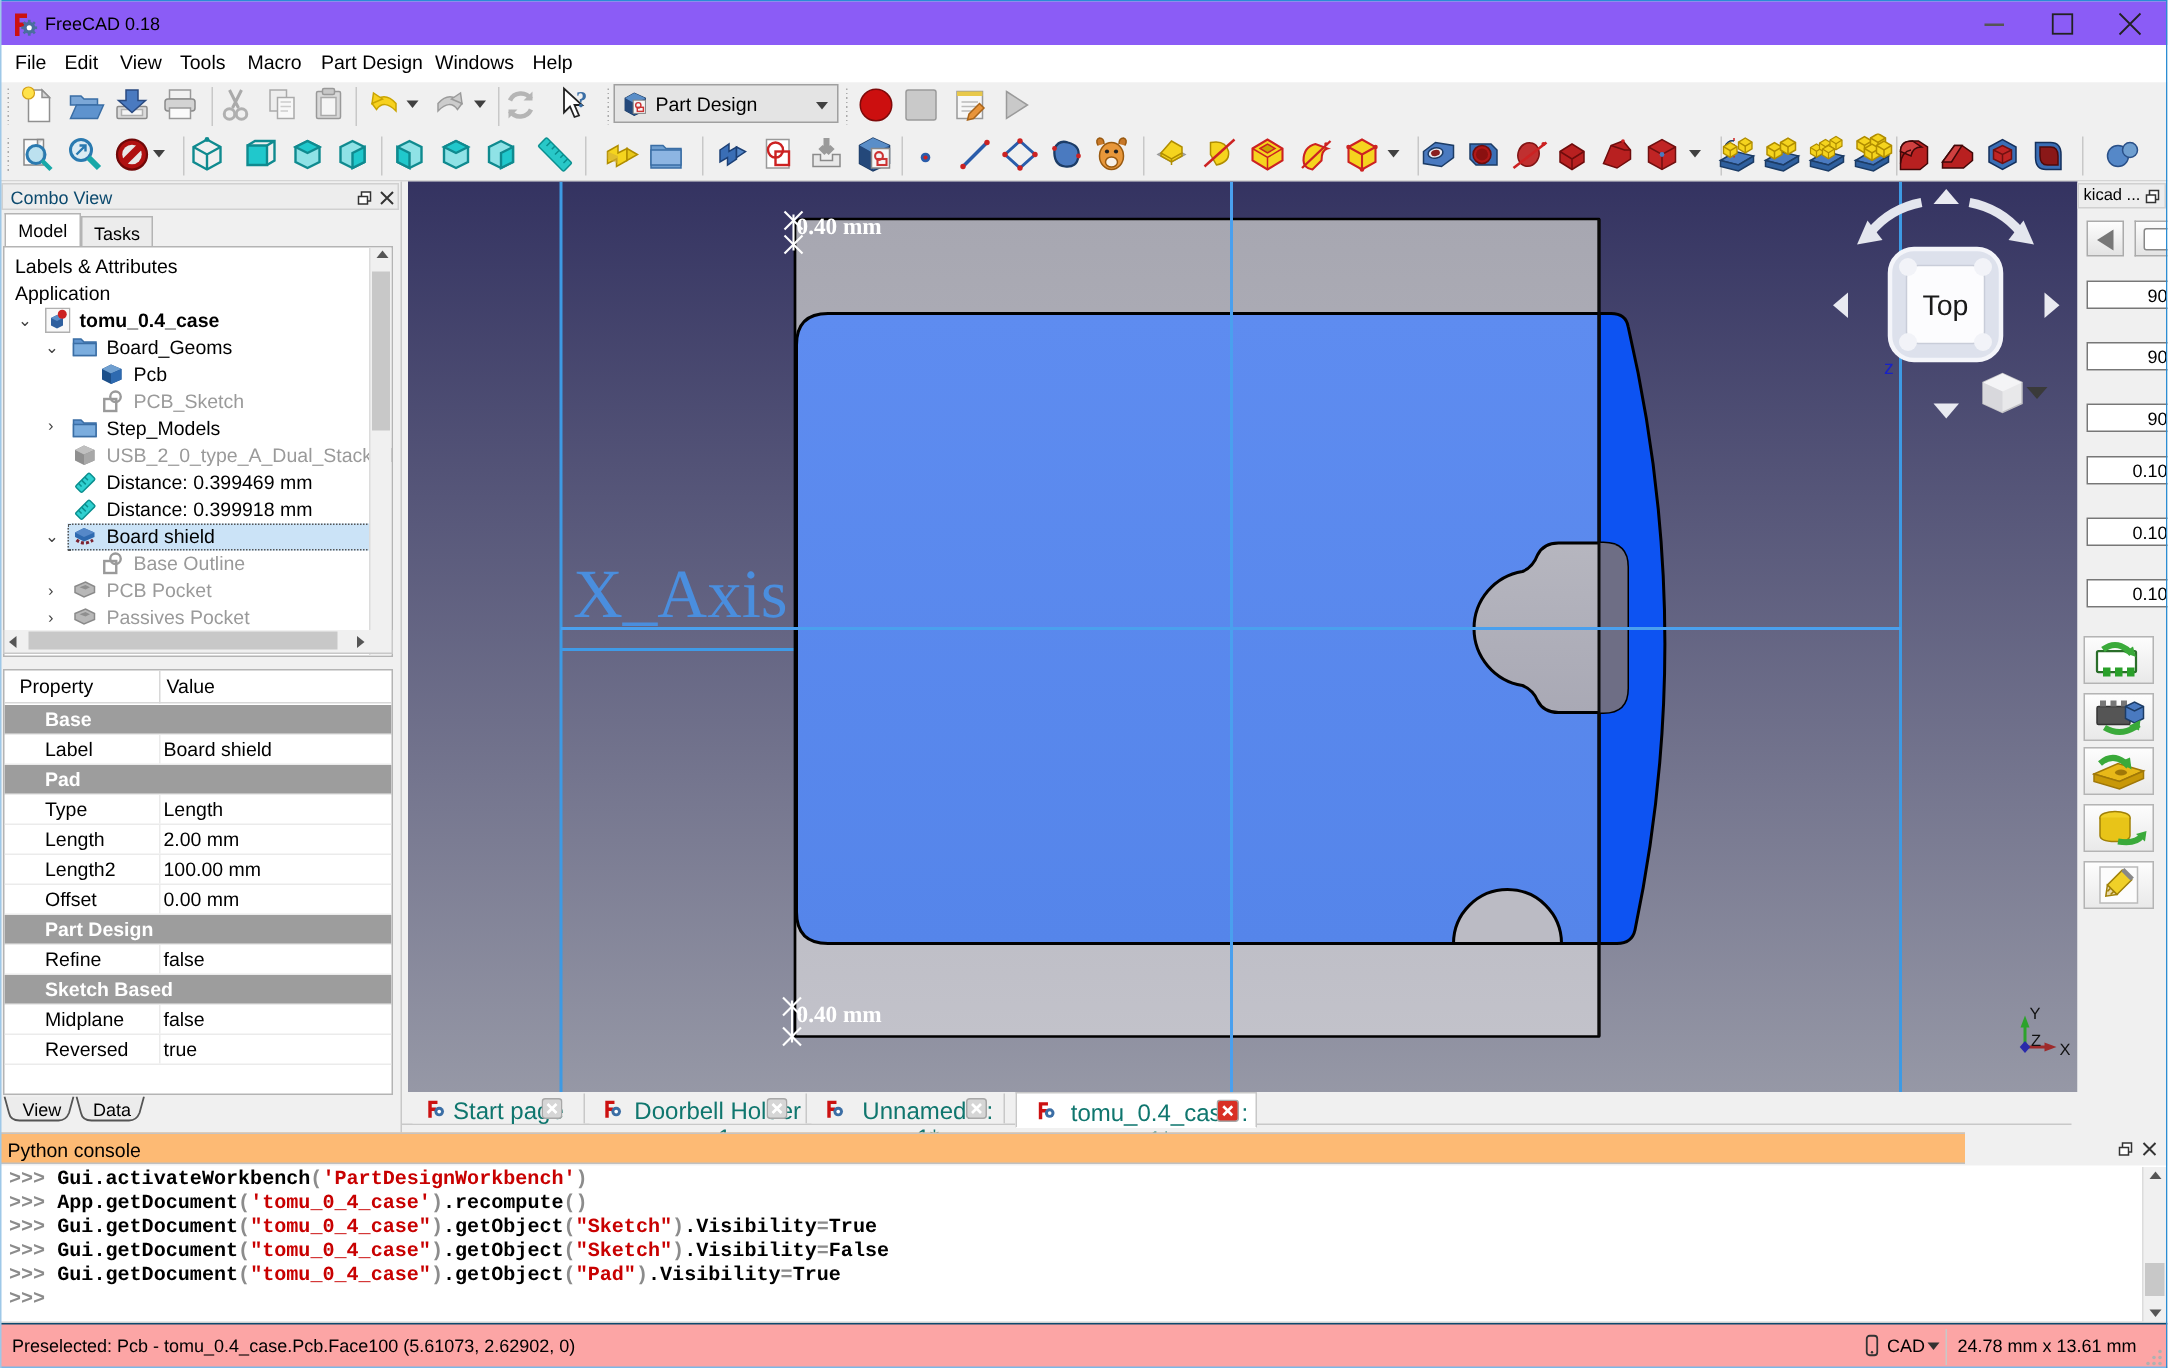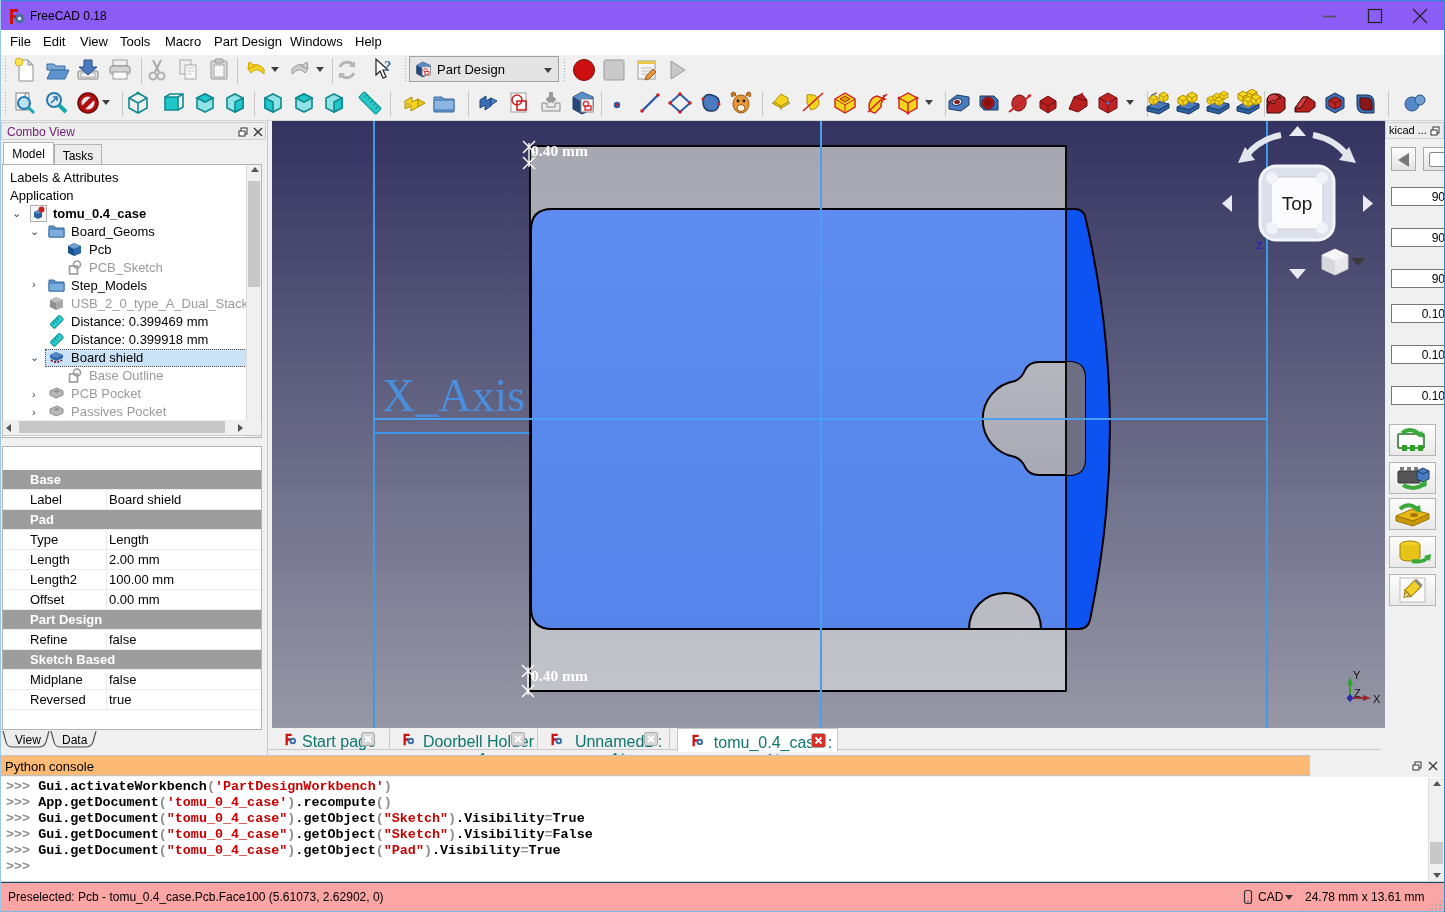--- a/index.html
+++ b/index.html
@@ -23,21 +23,21 @@
   background-image:repeating-linear-gradient(to bottom,#aaa 0 1px,transparent 1px 3px);
   background-size:1px 100%; background-repeat:no-repeat; background-position:1px 0; }
 .tsep { position:absolute; top:3px; width:1px; height:26px; background:#c8c8c8; }
 .ticon { position:absolute; top:2px; width:28px; height:28px; }
 .ticon svg { width:28px; height:28px; }
 .caret { position:absolute; top:12px; width:0; height:0; border-left:4px solid transparent; border-right:4px solid transparent; border-top:5px solid #404040; }
 
 
 #leftdock { left:0; top:121px; width:268px; height:634px; background:#f0f0f0; border-right:1px solid #c8c8c8; }
 #cv-header { left:1px; top:1px; width:265px; height:18px; background:#ededed; border:1px solid #d0d0d0; }
-#cv-title { left:5px; top:2px; font-size:12px; color:#701a75; }
+#cv-title { left:5px; top:2px; font-size:12px; color:#0c4a6e; }
 .tabtop { position:absolute; top:21px; height:22px; font-size:12px; text-align:center; padding-top:4px; }
 #tree-box { left:2px; top:43px; width:260px; height:274px; background:#ffffff; border:1px solid #b4b4b4; overflow:hidden; }
 .trow { position:absolute; left:0; height:18px; width:100%; font-size:13px; white-space:nowrap; }
 .trow span.txt { position:absolute; top:1px; }
 .trow svg { position:absolute; top:0px; }
 .gray { color:#9a9a9a; }
 .chev { position:absolute; top:2px; font-size:11px; color:#444; }
 #prop-box { left:2px; top:325px; width:260px; height:284px; background:#ffffff; border:1px solid #b4b4b4; overflow:hidden; }
 .prow { position:absolute; left:0; width:100%; height:20px; border-bottom:1px solid #ebebeb; font-size:13px; }
 .pgroup { background:#9d9d9d; color:#ffffff; font-weight:bold; }
@@ -627,20 +627,25 @@
       <div style="position:absolute;bottom:2px;left:4px;width:0;height:0;border-left:4px solid transparent;border-right:4px solid transparent;border-top:5px solid #555"></div>
     </div>
   </div>
 
   <div class="abs" style="left:2px;top:299px;width:260px;height:16px;background:#f0f0f0;border:1px solid #c8c8c8;border-top:none">
     <div style="position:absolute;left:3px;top:4px;width:0;height:0;border-top:4px solid transparent;border-bottom:4px solid transparent;border-right:5px solid #555"></div>
     <div style="position:absolute;left:16px;top:1px;width:206px;height:12px;background:#c8c8c8"></div>
     <div style="position:absolute;right:18px;top:4px;width:0;height:0;border-top:4px solid transparent;border-bottom:4px solid transparent;border-left:5px solid #555"></div>
   </div>
   <div class="abs" id="prop-box">
+    <div style="position:absolute;left:0;top:0;width:100%;height:22px;border-bottom:1px solid #d8d8d8">
+      <span style="position:absolute;left:10px;top:3px;font-size:13px">Property</span>
+      <span style="position:absolute;left:108px;top:3px;font-size:13px">Value</span>
+      <div style="position:absolute;left:103px;top:0;width:1px;height:22px;background:#d8d8d8"></div>
+    </div>
     <div class="prow pgroup" style="top:23px">
         <span class="pname">Base</span>
       </div>
     <div class="prow" style="top:43px">
         <span class="pname">Label</span>
         <span class="pval">Board shield</span>
         <div class="pdiv"></div>
       </div>
     <div class="prow pgroup" style="top:63px">
         <span class="pname">Pad</span>

